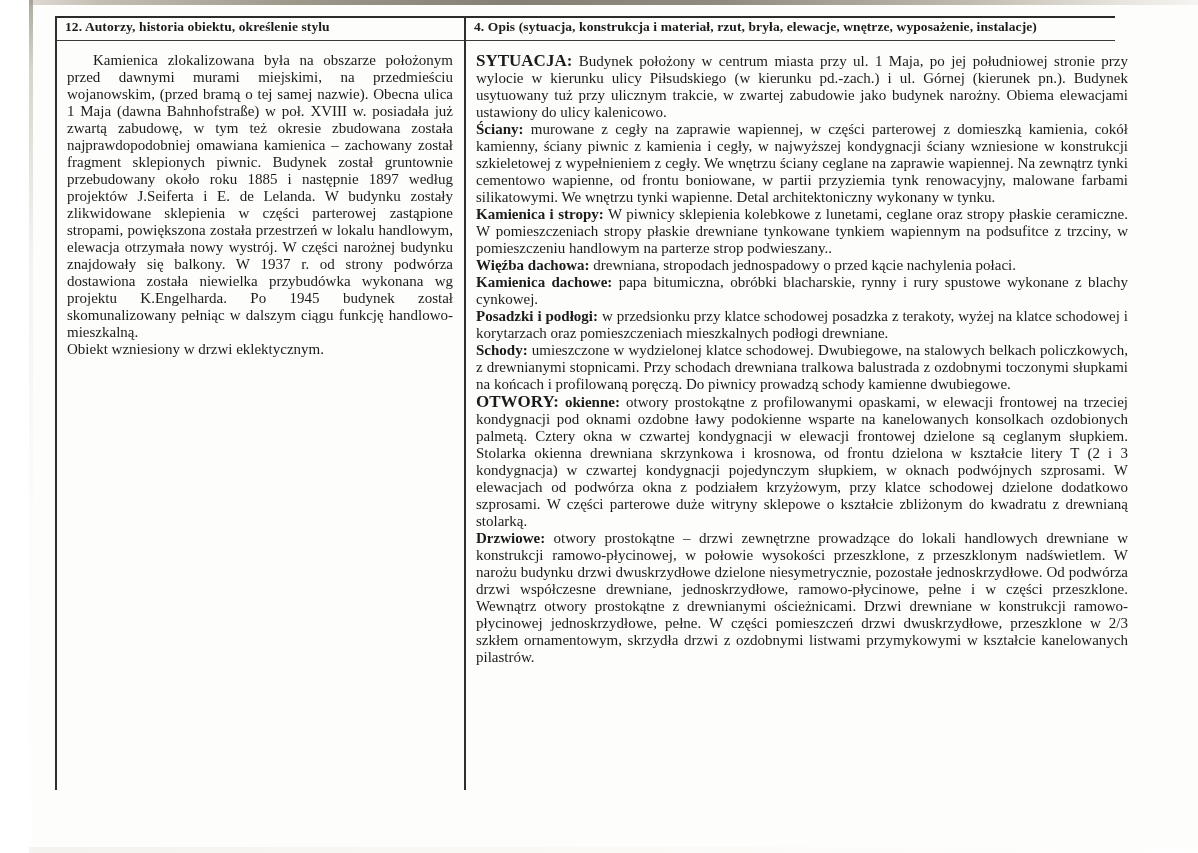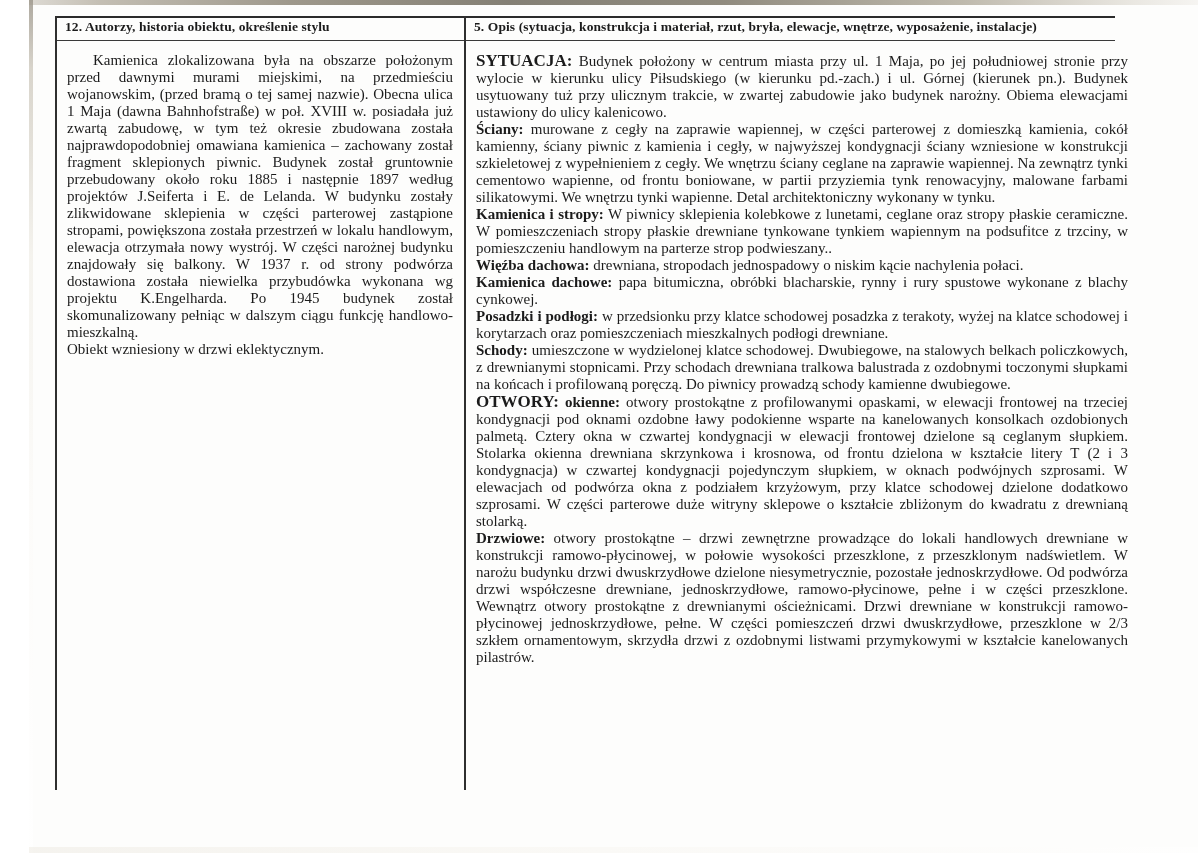--- a/index.html
+++ b/index.html
@@ -145,35 +145,35 @@
   <div class="scan-edge-bottom"></div>
 
   <div class="frame">
     <div class="rule-top"></div>
     <div class="rule-header-bottom"></div>
     <div class="rule-left"></div>
     <div class="rule-mid"></div>
 
     <div class="col-header left">12. Autorzy, historia obiektu, określenie stylu</div>
 
-    <div class="col-header right">5. Opis (sytuacja, konstrukcja i materiał, rzut, bryła, elewacje, wnętrze, wyposażenie, instalacje)</div>
+    <div class="col-header right">4. Opis (sytuacja, konstrukcja i materiał, rzut, bryła, elewacje, wnętrze, wyposażenie, instalacje)</div>
 
     <div class="col left">
       <div id="left-paragraphs">
           <p class="indent-first">Kamienica zlokalizowana była na obszarze położonym przed dawnymi murami miejskimi, na przedmieściu wojanowskim, (przed bramą o tej samej nazwie). Obecna ulica 1 Maja (dawna Bahnhofstraße) w poł. XVIII w. posiadała już zwartą zabudowę, w tym też okresie zbudowana została najprawdopodobniej omawiana kamienica – zachowany został fragment sklepionych piwnic. Budynek został gruntownie przebudowany około roku 1885 i następnie 1897 według projektów J.Seiferta i E. de Lelanda. W budynku zostały zlikwidowane sklepienia w części parterowej zastąpione stropami, powiększona została przestrzeń w lokalu handlowym, elewacja otrzymała nowy wystrój. W części narożnej budynku znajdowały się balkony. W 1937 r. od strony podwórza dostawiona została niewielka przybudówka wykonana wg projektu K.Engelharda. Po 1945 budynek został skomunalizowany pełniąc w dalszym ciągu funkcję handlowo-mieszkalną.</p>
           <p class="nojust">Obiekt wzniesiony w drzwi eklektycznym.</p>
         </div>
     </div>
 
     <div class="col right">
       <div id="right-sections">
           <p><span class="para-head big">SYTUACJA:</span><span> Budynek położony w centrum miasta przy ul. 1 Maja, po jej południowej stronie przy wylocie w kierunku ulicy Piłsudskiego (w kierunku pd.-zach.) i ul. Górnej (kierunek pn.). Budynek usytuowany tuż przy ulicznym trakcie, w zwartej zabudowie jako budynek narożny. Obiema elewacjami ustawiony do ulicy kalenicowo.</span></p>
           <p><span class="para-head">Ściany:</span><span> murowane z cegły na zaprawie wapiennej, w części parterowej z domieszką kamienia, cokół kamienny, ściany piwnic z kamienia i cegły, w najwyższej kondygnacji ściany wzniesione w konstrukcji szkieletowej z wypełnieniem z cegły. We wnętrzu ściany ceglane na zaprawie wapiennej. Na zewnątrz tynki cementowo wapienne, od frontu boniowane, w partii przyziemia tynk renowacyjny, malowane farbami silikatowymi. We wnętrzu tynki wapienne. Detal architektoniczny wykonany w tynku.</span></p>
           <p><span class="para-head">Kamienica i stropy:</span><span> W piwnicy sklepienia kolebkowe z lunetami, ceglane oraz stropy płaskie ceramiczne. W pomieszczeniach stropy płaskie drewniane tynkowane tynkiem wapiennym na podsufitce z trzciny, w pomieszczeniu handlowym na parterze strop podwieszany..</span></p>
-          <p><span class="para-head">Więźba dachowa:</span><span> drewniana, stropodach jednospadowy o niskim kącie nachylenia połaci.</span></p>
+          <p><span class="para-head">Więźba dachowa:</span><span> drewniana, stropodach jednospadowy o przed kącie nachylenia połaci.</span></p>
           <p><span class="para-head">Kamienica dachowe:</span><span> papa bitumiczna, obróbki blacharskie, rynny i rury spustowe wykonane z blachy cynkowej.</span></p>
           <p><span class="para-head">Posadzki i podłogi:</span><span> w przedsionku przy klatce schodowej posadzka z terakoty, wyżej na klatce schodowej i korytarzach oraz pomieszczeniach mieszkalnych podłogi drewniane.</span></p>
           <p><span class="para-head">Schody:</span><span> umieszczone w wydzielonej klatce schodowej. Dwubiegowe, na stalowych belkach policzkowych, z drewnianymi stopnicami. Przy schodach drewniana tralkowa balustrada z ozdobnymi toczonymi słupkami na końcach i profilowaną poręczą. Do piwnicy prowadzą schody kamienne dwubiegowe.</span></p>
           <p><span class="para-head big">OTWORY:</span><span class="para-head"> okienne:</span><span> otwory prostokątne z profilowanymi opaskami, w elewacji frontowej na trzeciej kondygnacji pod oknami ozdobne ławy podokienne wsparte na kanelowanych konsolkach ozdobionych palmetą. Cztery okna w czwartej kondygnacji w elewacji frontowej dzielone są ceglanym słupkiem. Stolarka okienna drewniana skrzynkowa i krosnowa, od frontu dzielona w kształcie litery T (2 i 3 kondygnacja) w czwartej kondygnacji pojedynczym słupkiem, w oknach podwójnych szprosami. W elewacjach od podwórza okna z podziałem krzyżowym, przy klatce schodowej dzielone dodatkowo szprosami. W części parterowe duże witryny sklepowe o kształcie zbliżonym do kwadratu z drewnianą stolarką.</span></p>
           <p><span class="para-head">Drzwiowe:</span><span> otwory prostokątne – drzwi zewnętrzne prowadzące do lokali handlowych drewniane w konstrukcji ramowo-płycinowej, w połowie wysokości przeszklone, z przeszklonym nadświetlem. W narożu budynku drzwi dwuskrzydłowe dzielone niesymetrycznie, pozostałe jednoskrzydłowe. Od podwórza drzwi współczesne drewniane, jednoskrzydłowe, ramowo-płycinowe, pełne i w części przeszklone. Wewnątrz otwory prostokątne z drewnianymi ościeżnicami. Drzwi drewniane w konstrukcji ramowo-płycinowej jednoskrzydłowe, pełne. W części pomieszczeń drzwi dwuskrzydłowe, przeszklone w 2/3 szkłem ornamentowym, skrzydła drzwi z ozdobnymi listwami przymykowymi w kształcie kanelowanych pilastrów.</span></p>
         </div>
     </div>
   </div>
 
 </div>

